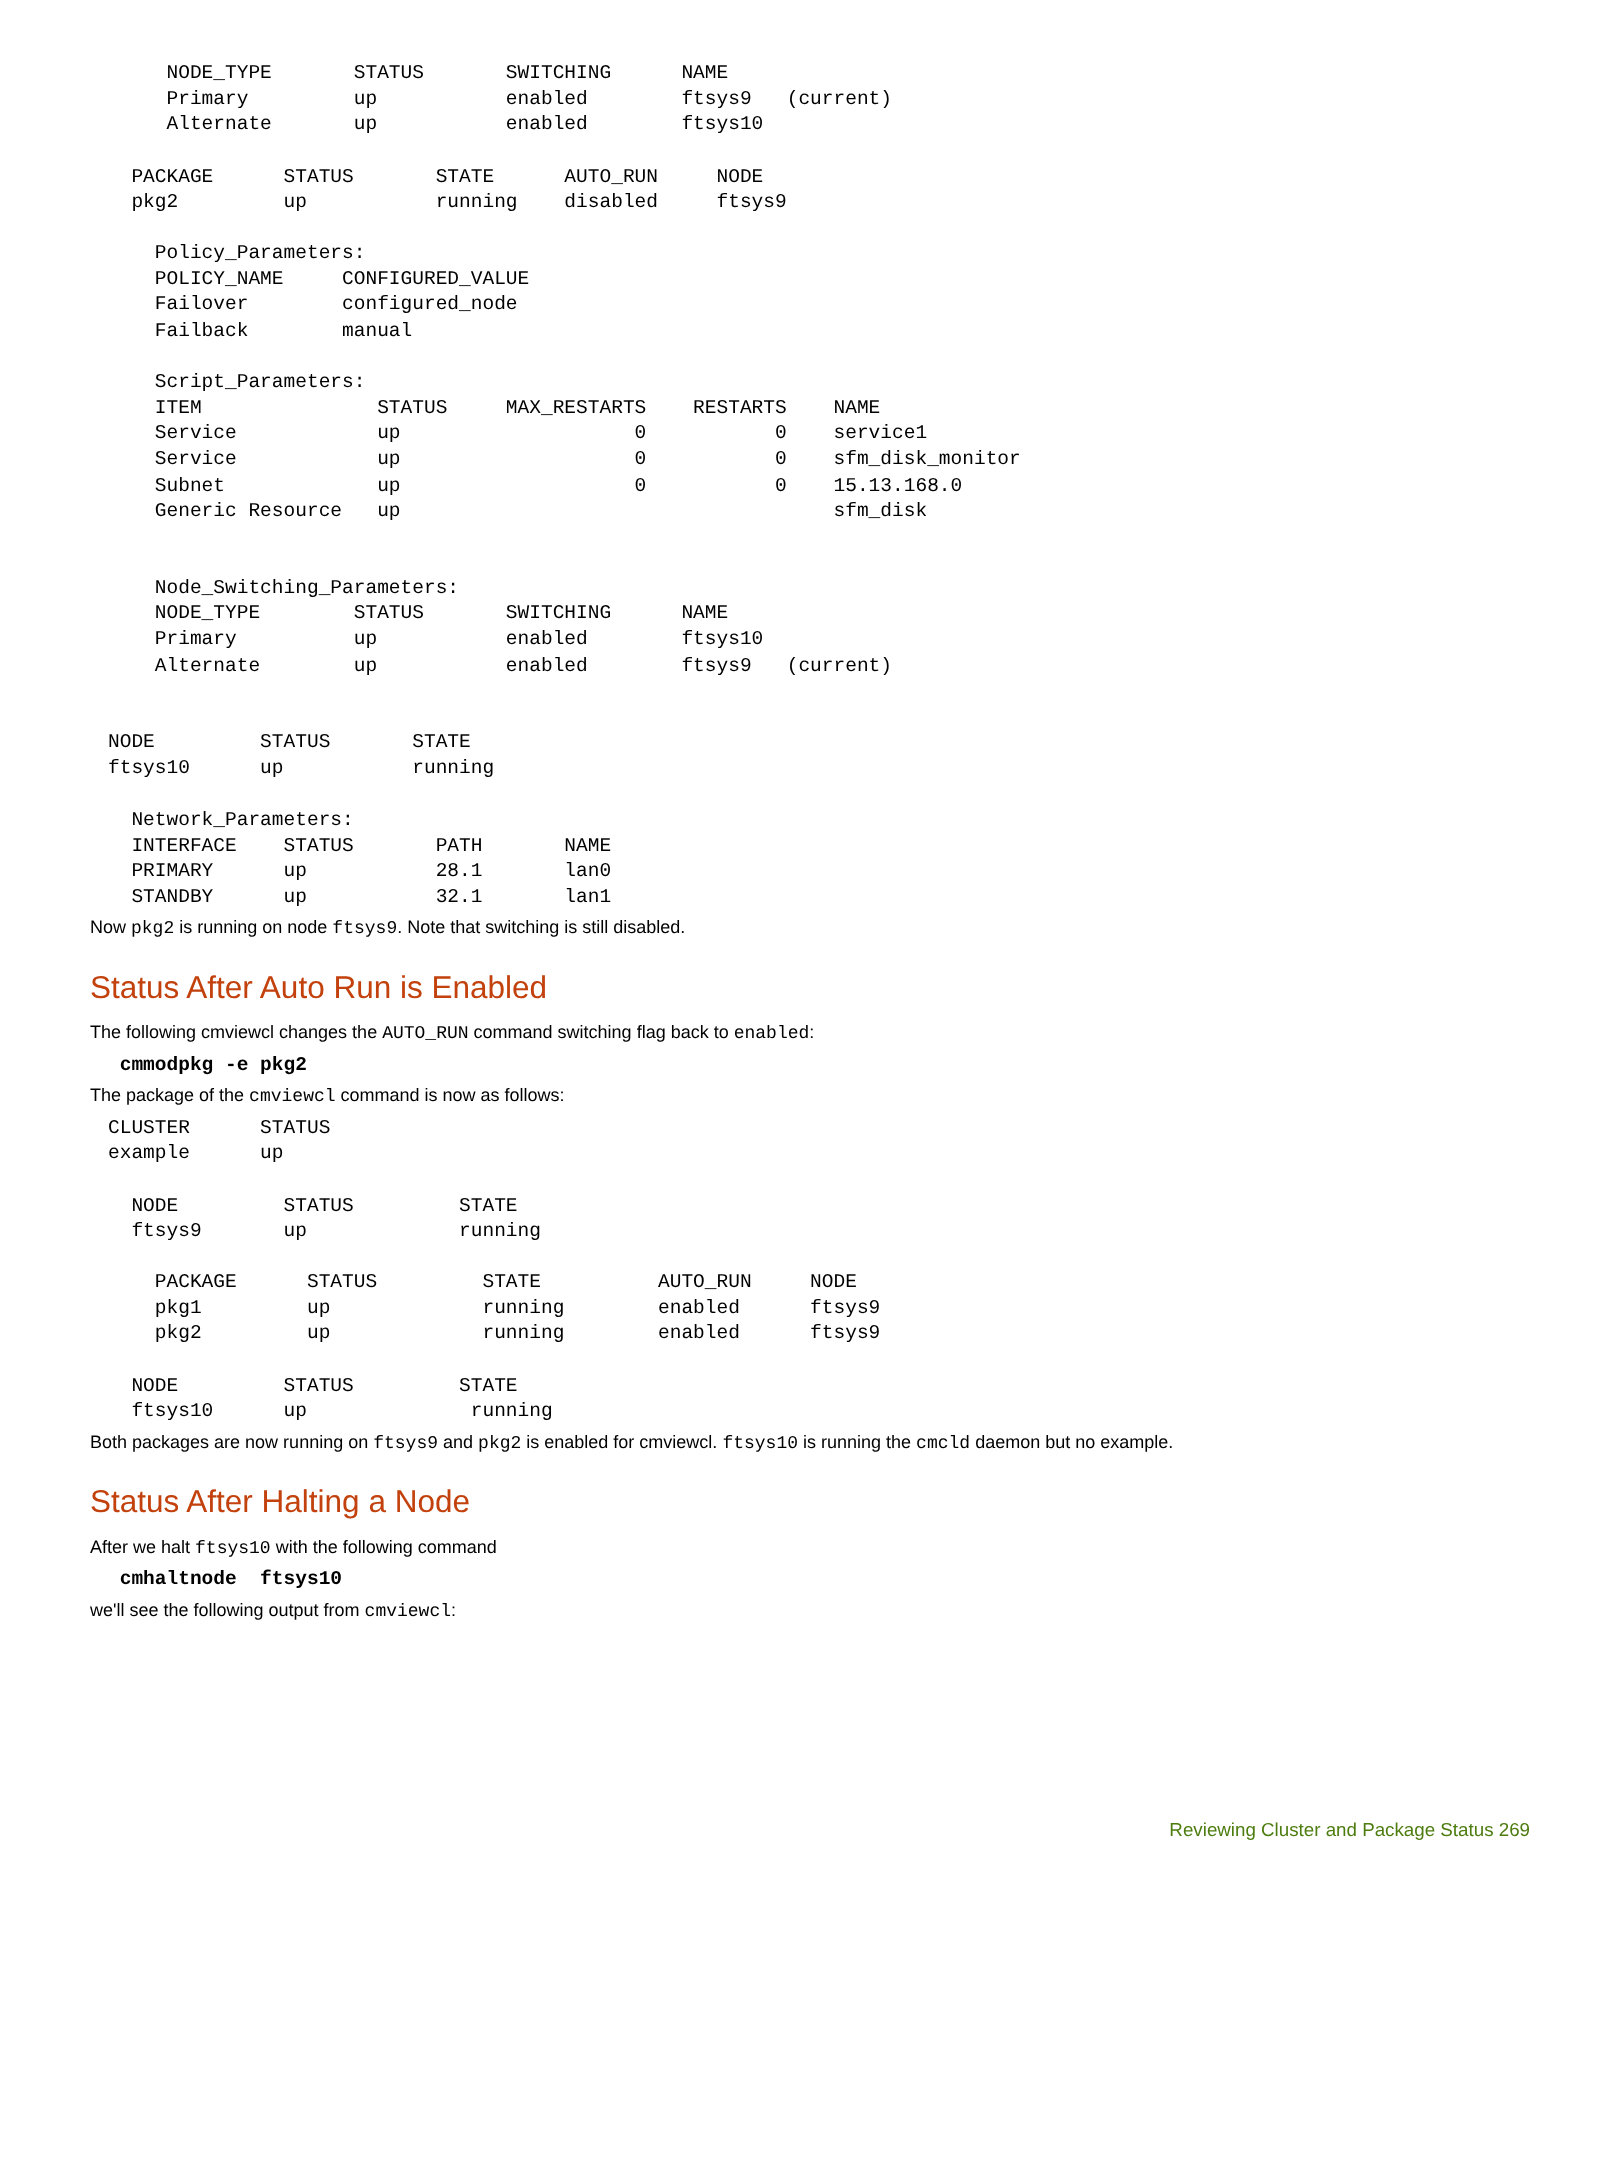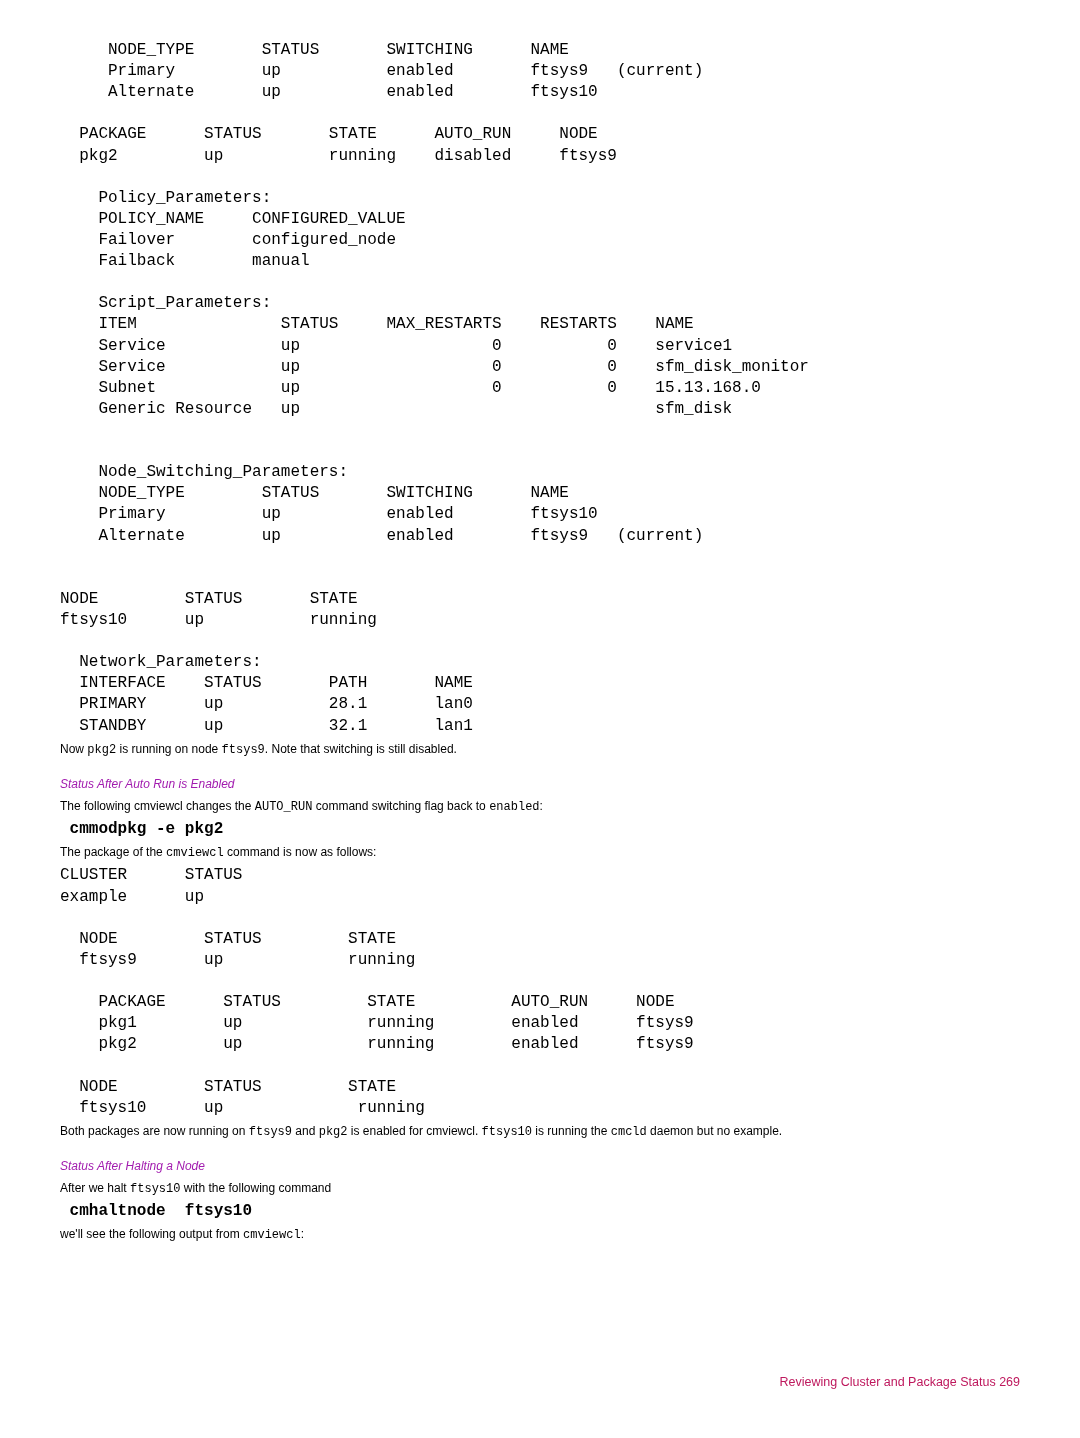--- a/index.html
+++ b/index.html
@@ -7,48 +7,47 @@
     font-size: 14.5px;
     color: #000;
     margin: 0;
     padding: 40px 60px 30px 60px;
     width: 1080px;
     box-sizing: border-box;
     line-height: 1.35;
   }
   pre.term {
     font-family: "Courier New", Courier, monospace;
-    font-size: 16px;
+    font-size: 13px;
     white-space: pre;
-    margin: 0 0 4px 0;
+    margin: 0 0 4px 12px;
     line-height: 1.32;
   }
   pre.term .bold {
     font-weight: bold;
   }
   code.inline {
     font-family: "Courier New", Courier, monospace;
   }
   h3.section {
-    color: #a21caf;
+    color: #c2410c;
     font-weight: normal;
-    font-size: 12px;
+    font-size: 21px;
     margin: 18px 0 6px 0;
-    font-style: italic;
   }
   p.body {
     margin: 4px 0 4px 0;
     font-size: 12px;
   }
   .footer {
     position: relative;
     margin-top: 130px;
     text-align: right;
     font-size: 12.5px;
-    color: #be185d;
+    color: #4d7c0f;
   }
 </style>
 </head>
 <body>
 
 <pre class="term">     NODE_TYPE       STATUS       SWITCHING      NAME
      Primary         up           enabled        ftsys9   (current)
      Alternate       up           enabled        ftsys10
 
   PACKAGE      STATUS       STATE      AUTO_RUN     NODE

